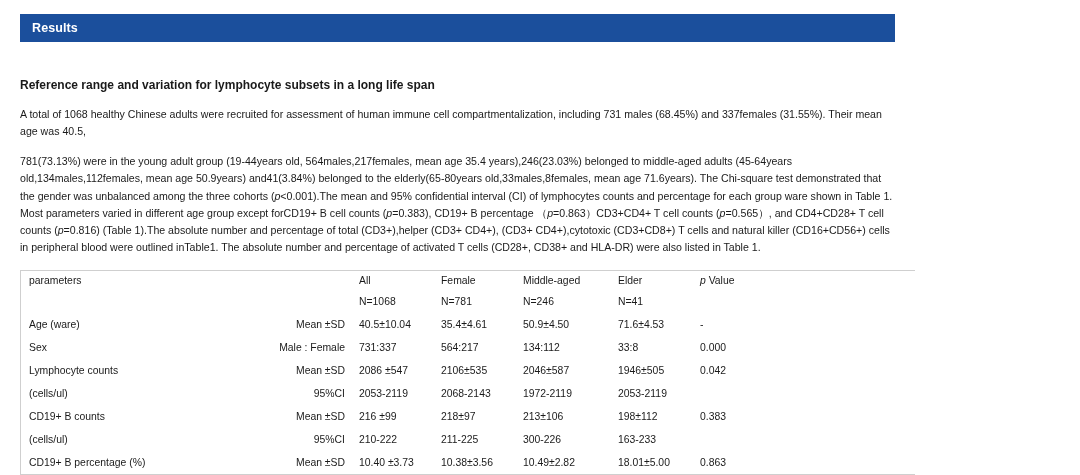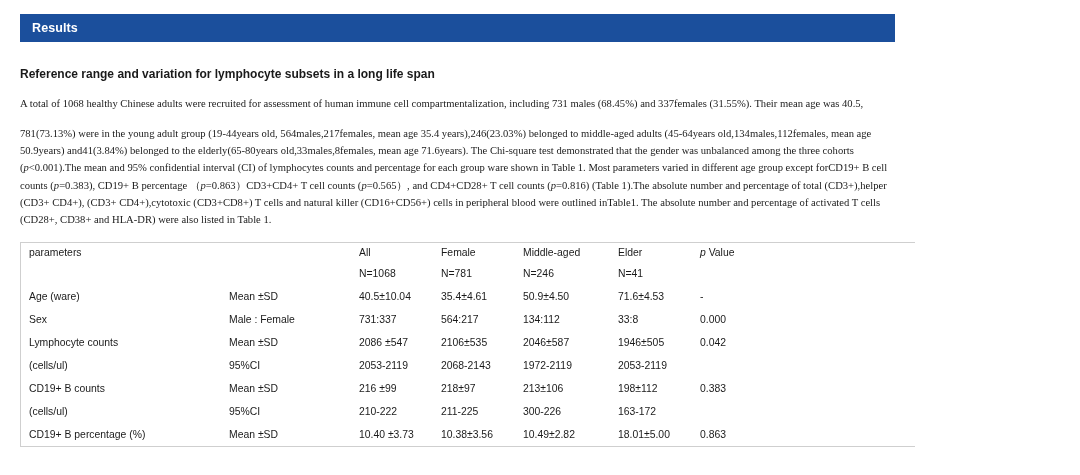--- a/index.html
+++ b/index.html
@@ -20,32 +20,31 @@
   }
   .results-banner {
     background: #1b4f9c;
     color: #ffffff;
     font-size: 12.5px;
     font-weight: bold;
     padding: 7px 12px;
     letter-spacing: 0.1px;
   }
   .section-title {
-    margin-top: 25px;
+    margin-top: 36px;
     font-size: 12px;
     font-weight: bold;
     color: #1a1a1a;
   }
   .body-para {
     margin-top: 14px;
     font-size: 10.6px;
     line-height: 1.62;
     color: #1a1a1a;
     text-align: left;
-    font-family: Liberation Serif, serif;
   }
   .body-para.tight { margin-top: 13px; }
   .body-para i { font-style: italic; }
   .table-wrap {
     margin-top: 14px;
     border: 1px solid #cfcfcf;
     width: 1040px;
   }
   table.data {
     border-collapse: collapse;
@@ -60,21 +59,21 @@
     padding: 7px 0 7px 0;
     color: #1a1a1a;
   }
   table.data td {
     padding: 6px 6px 6px 8px;
     vertical-align: top;
     white-space: nowrap;
   }
   table.data tr.hdr td { padding-top: 4px; padding-bottom: 6px; }
   td.c0 { width: 200px; padding-left: 12px; }
-  td.c1 { width: 130px; }
+  td.c1 { width: 130px; text-align: right; }
   td.c2 { width: 82px; }
   td.c3 { width: 82px; }
   td.c4 { width: 95px; }
   td.c5 { width: 82px; }
   td.c6 { width: auto; }
   .pval-head i { font-style: italic; }
 </style>
 </head>
 <body>
 
@@ -154,21 +153,21 @@
           <td class="c4">213±106</td>
           <td class="c5">198±112</td>
           <td class="c6">0.383</td>
         </tr>
         <tr>
           <td class="c0">(cells/ul)</td>
           <td class="c1">95%CI</td>
           <td class="c2">210-222</td>
           <td class="c3">211-225</td>
           <td class="c4">300-226</td>
-          <td class="c5">163-172</td>
+          <td class="c5">163-233</td>
           <td class="c6"></td>
         </tr>
         <tr>
           <td class="c0">CD19+ B percentage (%)</td>
           <td class="c1">Mean ±SD</td>
           <td class="c2">10.40 ±3.73</td>
           <td class="c3">10.38±3.56</td>
           <td class="c4">10.49±2.82</td>
           <td class="c5">18.01±5.00</td>
           <td class="c6">0.863</td>

